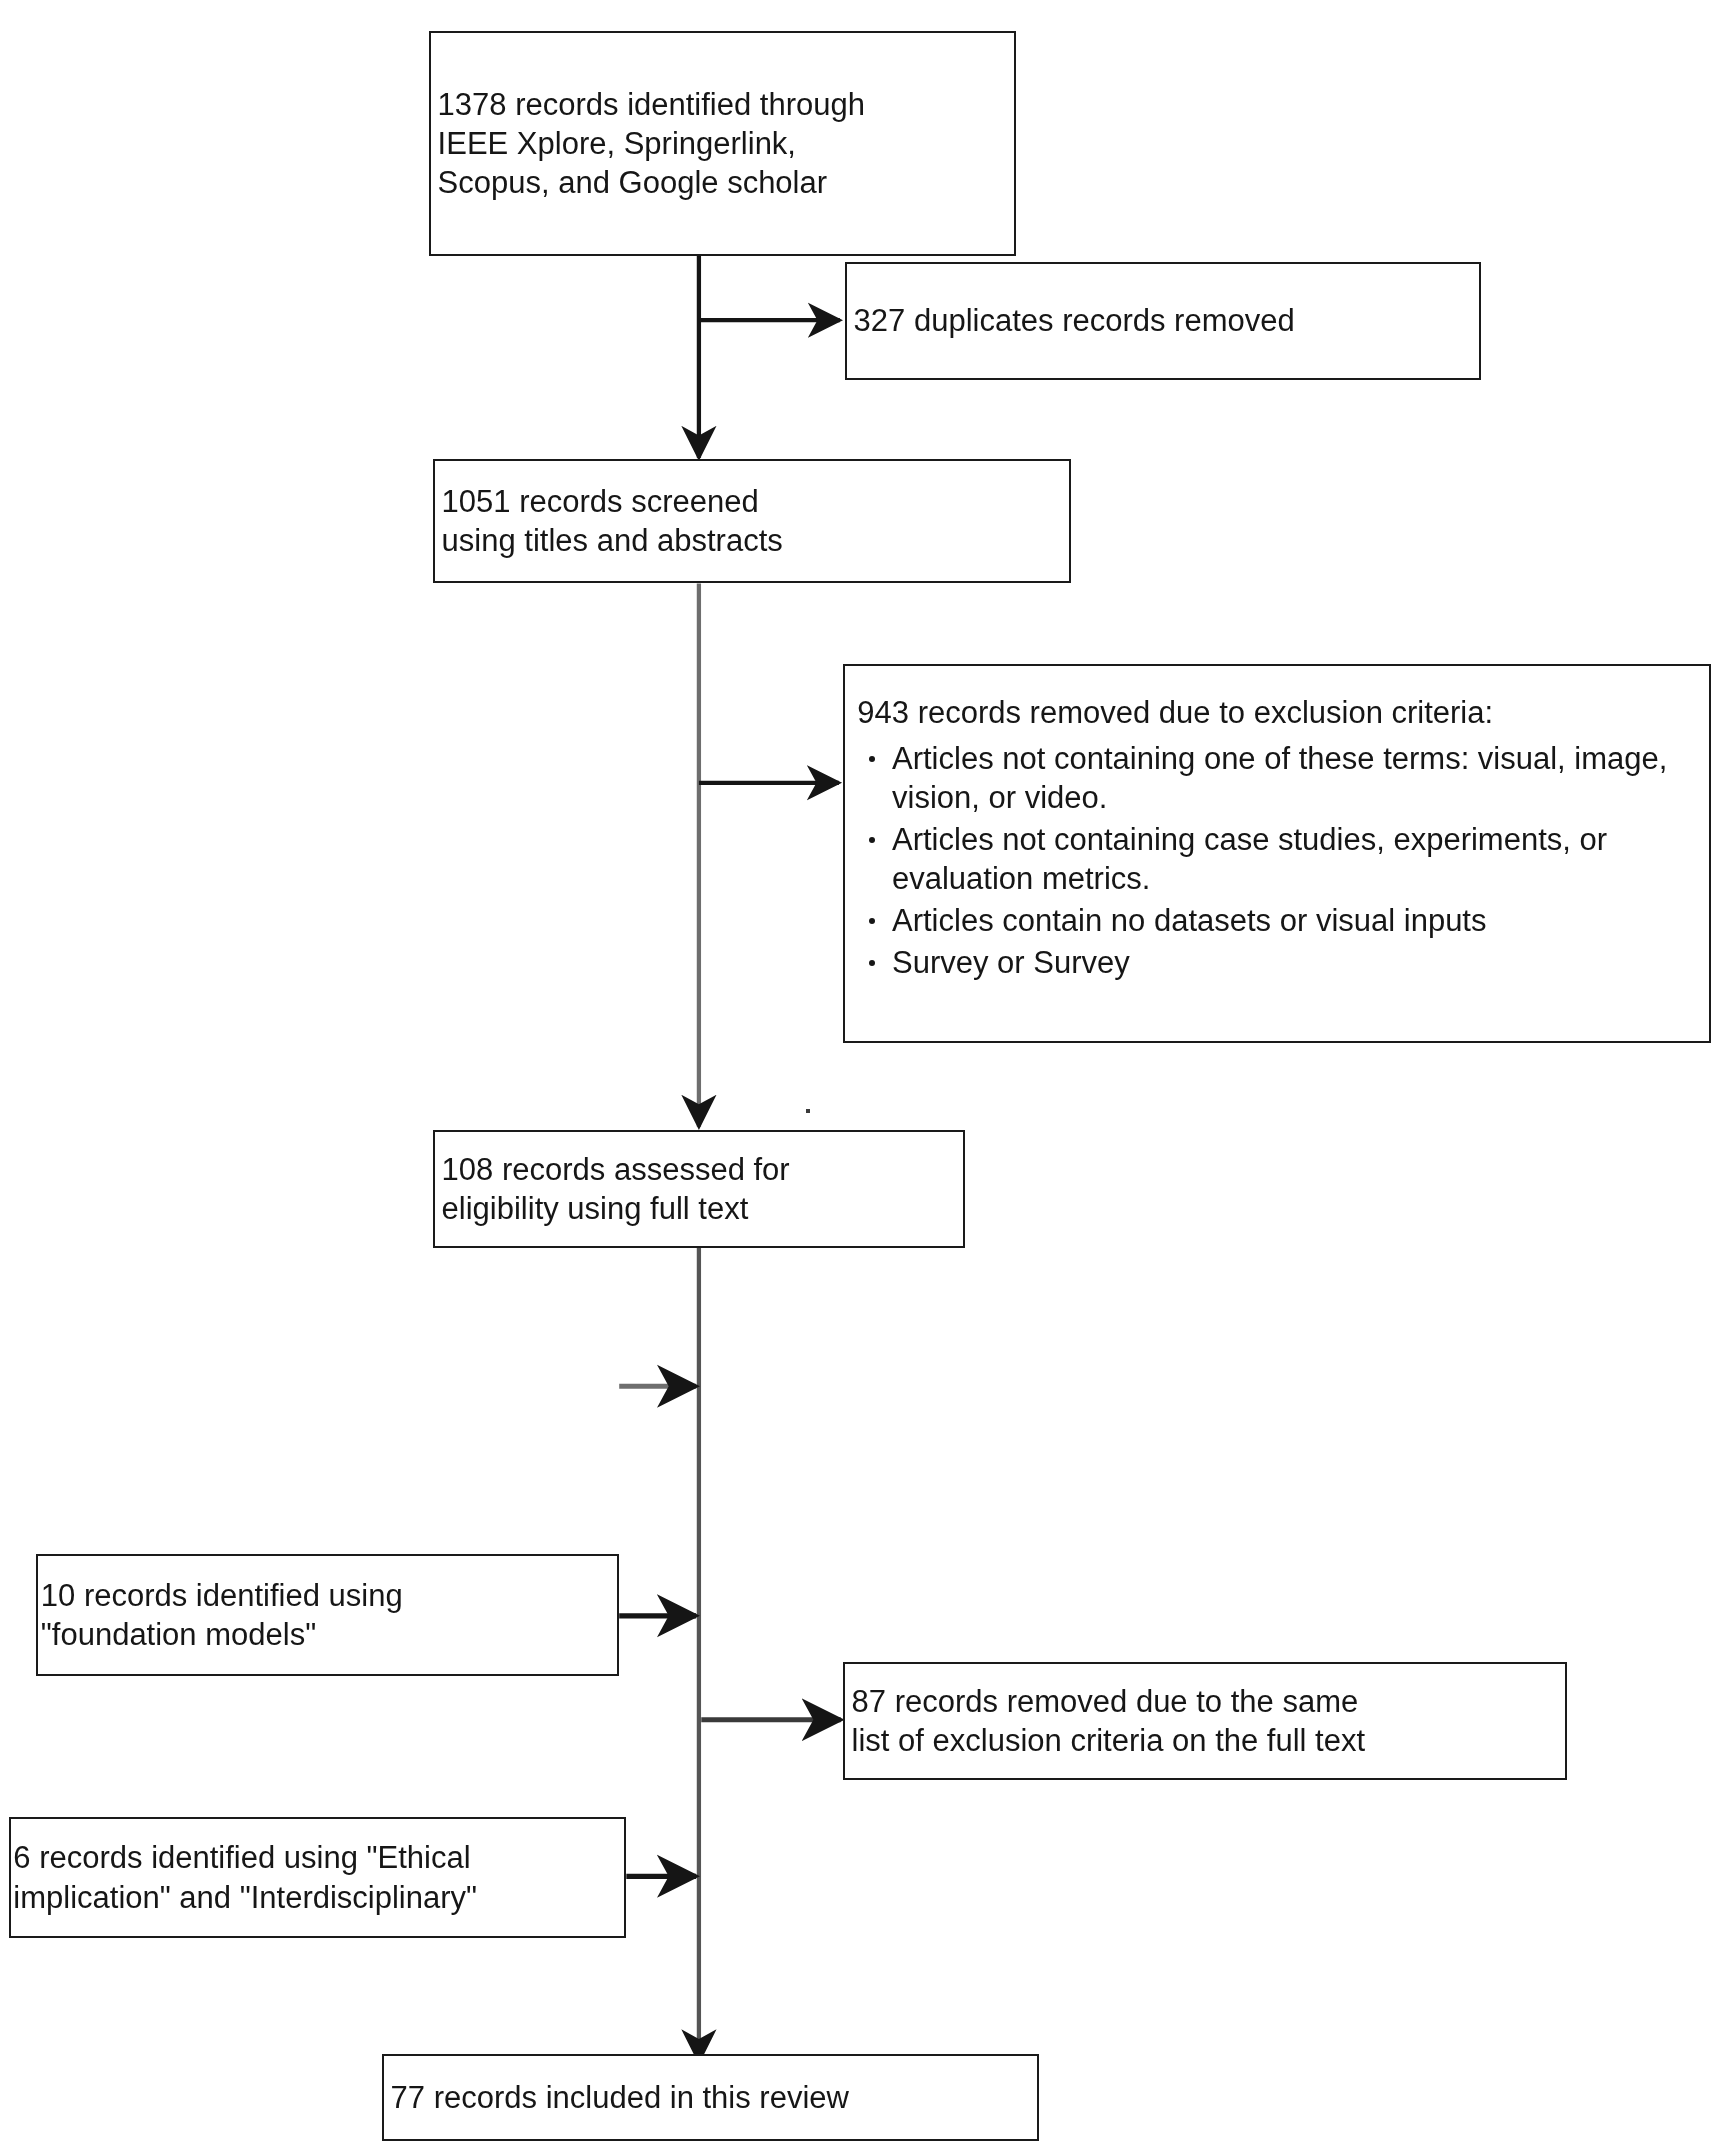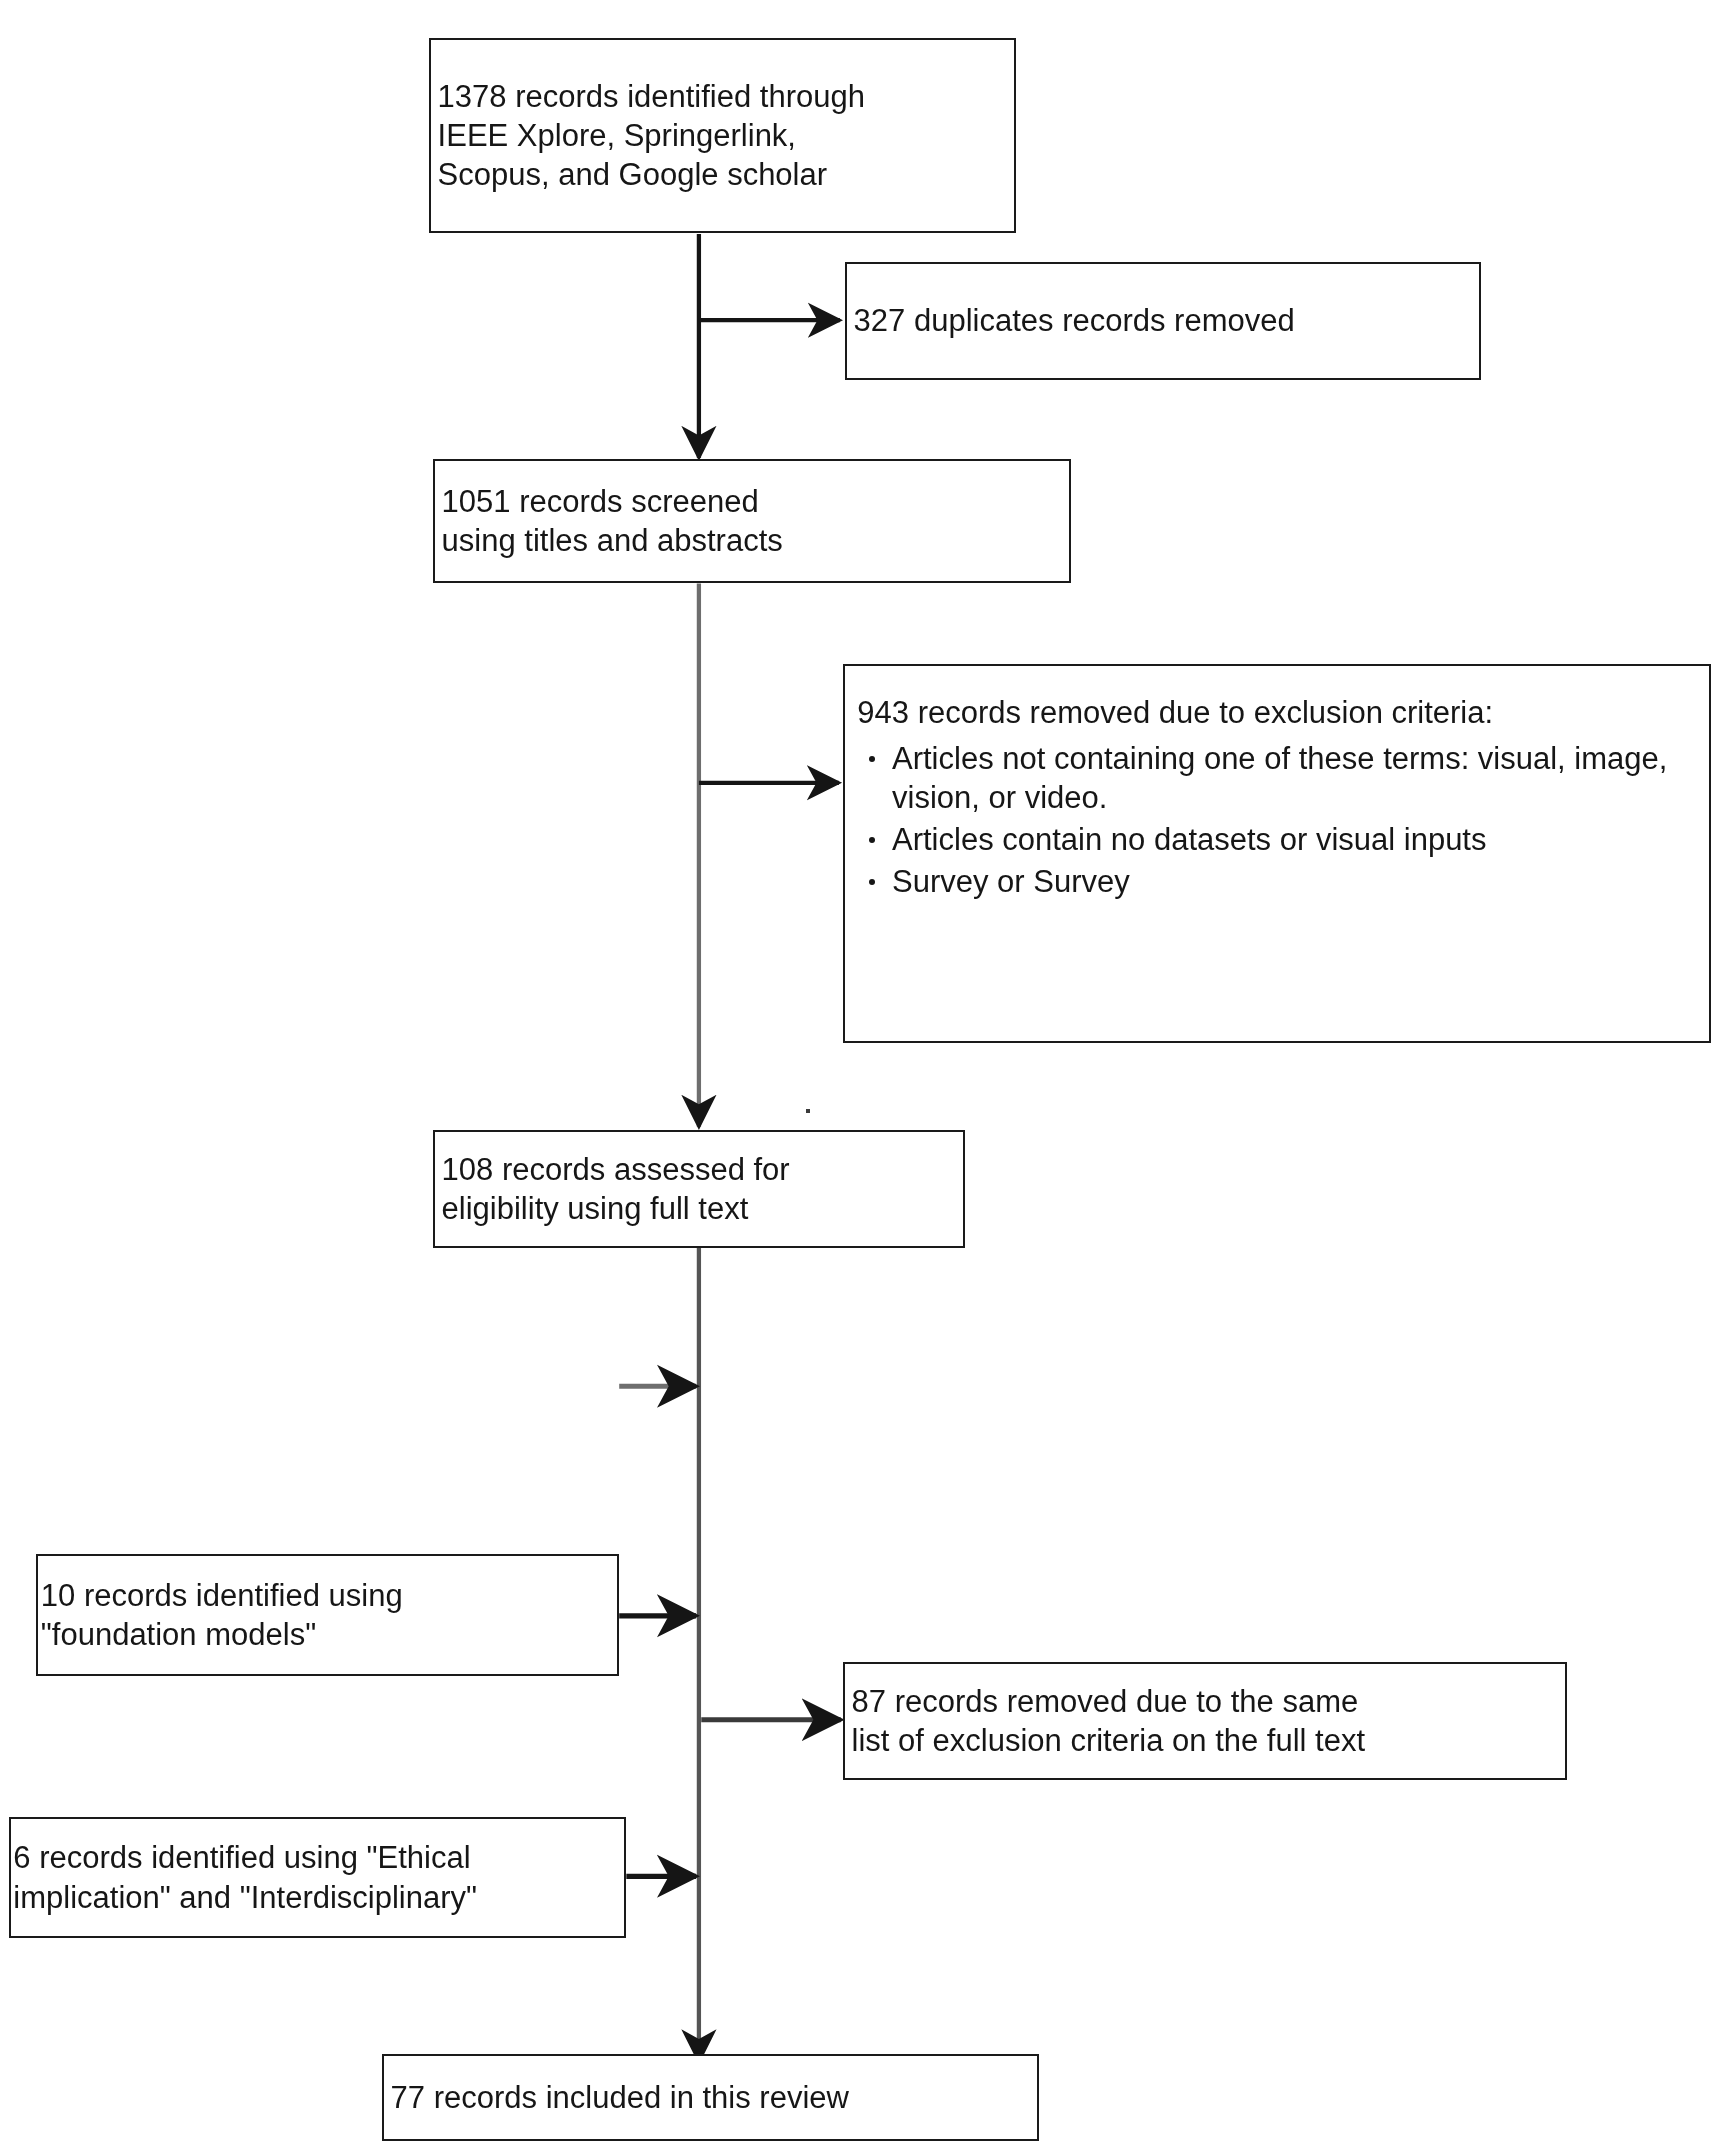--- a/index.html
+++ b/index.html
@@ -123,39 +123,40 @@
 
     <g>
       <path d="M 1478 3625 L 1772 3625" stroke="#3a3a3a" stroke-width="11" fill="none" marker-end="url(#arrowDark)"></path>
     </g>
 
     <g>
       <path d="M 1320 3955 L 1467 3955" stroke="#151515" stroke-width="11" fill="none" marker-end="url(#arrowDark)"></path>
     </g>
   </svg>
 
-  <div class="node-box" style="left:429px; top:38px; width:587px; height:195px;">
+  <div class="node-box" style="left:429px; top:31px; width:587px; height:225px;">
     <div class="node-text">1378 records identified through
 IEEE Xplore, Springerlink,
 Scopus, and Google scholar</div>
   </div>
 
   <div class="node-box" style="left:845px; top:262px; width:636px; height:118px;">
     <div class="node-text">327 duplicates records removed</div>
   </div>
 
   <div class="node-box" style="left:433px; top:459px; width:638px; height:124px;">
     <div class="node-text">1051 records screened
 using titles and abstracts</div>
   </div>
 
   <div class="node-box" style="left:843px; top:664px; width:868px; height:379px; justify-content:flex-start; padding-top:26.6px;">
     <div class="node-heading">943 records removed due to exclusion criteria:</div>
     <ul class="crit-list">
       <li>Articles not containing one of these terms: visual, image, vision, or video.</li>
+      <li>Articles not containing case studies, experiments, or evaluation metrics.</li>
       <li>Articles contain no datasets or visual inputs</li>
       <li>Survey or Survey</li>
     </ul>
   </div>
 
   <div class="speck" style="left:806px; top:1109px;"></div>
 
   <div class="node-box" style="left:433px; top:1130px; width:532px; height:118px;">
     <div class="node-text">108 records assessed for
 eligibility using full text</div>

